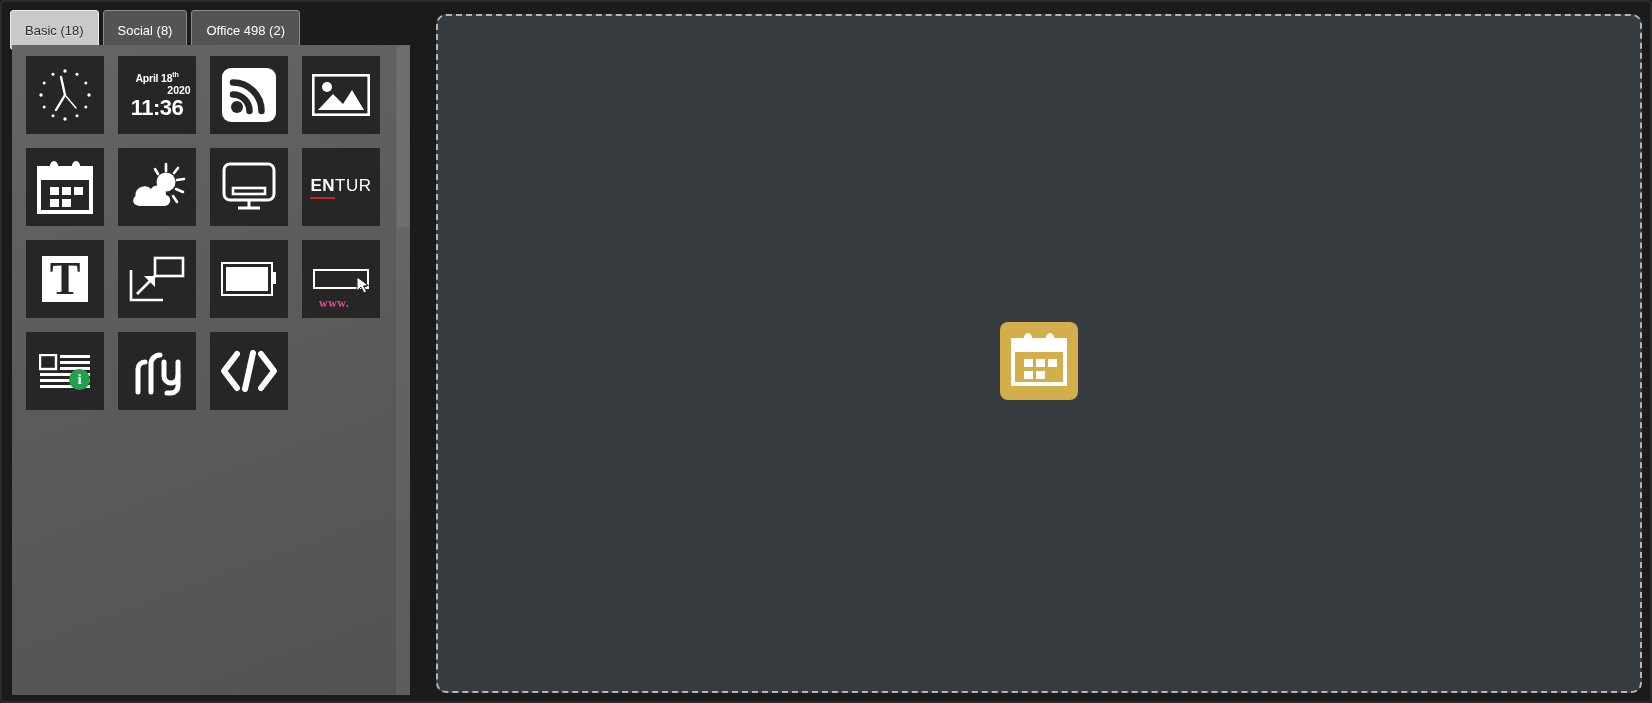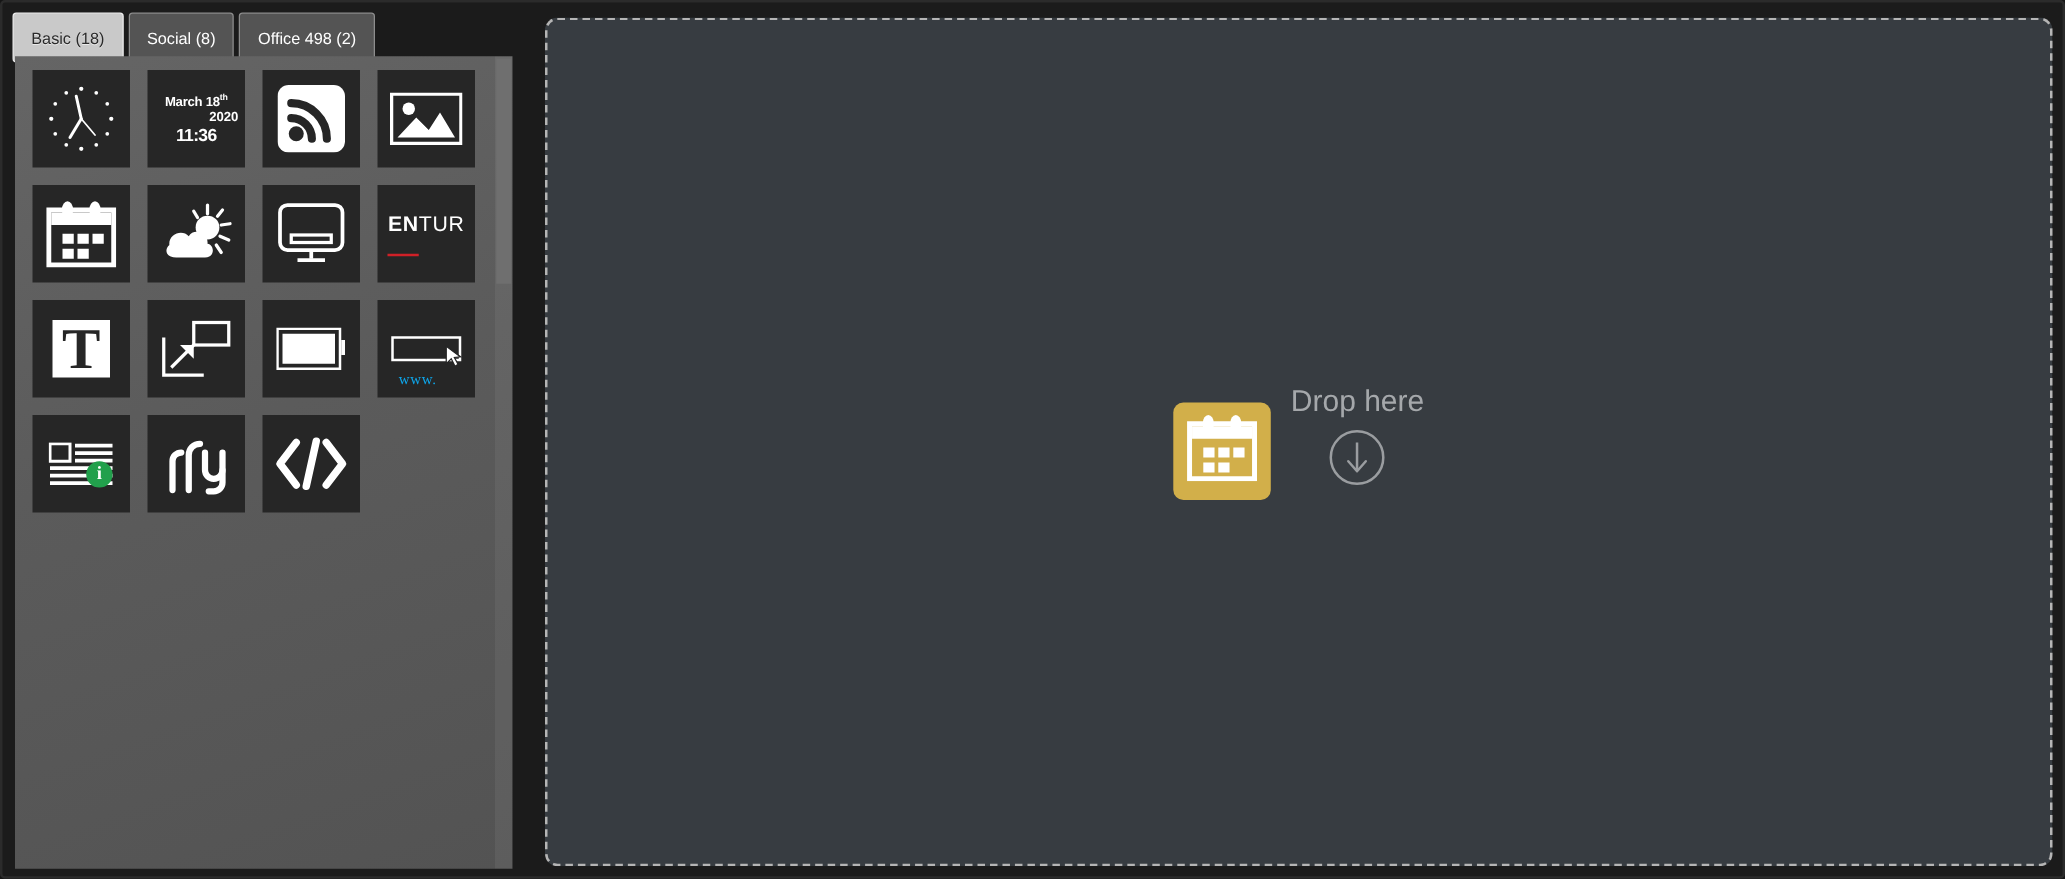--- a/index.html
+++ b/index.html
@@ -100,34 +100,34 @@
     color: #fff;
     line-height: 1;
   }
   .dt-date {
     font-size: 10.5px;
     font-weight: bold;
     letter-spacing: -.2px;
   }
   .dt-date sup { font-size: 7px; vertical-align: super; }
   .dt-year { font-size: 10.5px; font-weight: bold; margin-top: 2px; margin-left: 44px; }
-  .dt-time { font-size: 14px; font-weight: bold; margin-top: 1px; letter-spacing: -.5px; }
+  .dt-time { font-size: 22px; font-weight: bold; margin-top: 1px; letter-spacing: -.5px; }
 
   .entur {
     color: #fff;
     font-family: "Liberation Sans", sans-serif;
     font-size: 17px;
     font-weight: bold;
     letter-spacing: .5px;
     display: flex;
     align-items: baseline;
   }
   .entur .en {
     border-bottom: 2.5px solid #cf2027;
-    padding-bottom: 13px;
+    padding-bottom: 1px;
   }
   .entur .tur { font-weight: normal; }
 
   .ttile {
     font-family: "Liberation Serif", serif;
     font-weight: bold;
     font-size: 46px;
     color: #262626;
     background: #fff;
     width: 46px; height: 46px;
@@ -139,22 +139,22 @@
     width: 56px; height: 20px;
     border: 2px solid #fff;
     display: flex;
     align-items: center;
     padding-left: 4px;
     position: relative;
   }
   .www-box span {
     font-family: "Liberation Serif", serif;
     font-size: 12px;
-    font-weight: normal;
-    color: #0ea5e9;
+    font-weight: bold;
+    color: #ec4899;
     letter-spacing: .5px;
     margin-top: 48px;
   }
 
   .info-badge {
     position: absolute;
     right: 14px; bottom: 20px;
     width: 21px; height: 21px;
     border-radius: 50%;
     background: #22a04c;
@@ -255,21 +255,21 @@
               </g>
               <line x1="29" y1="29" x2="25" y2="11" stroke="#fff" stroke-width="2.4" stroke-linecap="round"></line>
               <line x1="29" y1="29" x2="20" y2="44" stroke="#fff" stroke-width="2.4" stroke-linecap="round"></line>
               <line x1="29" y1="29" x2="40" y2="42" stroke="#fff" stroke-width="1.4" stroke-linecap="round"></line>
             </svg>
           </span>
         </div>
 
         <div class="tile dt-tile">
           <span style="display:contents">
-            <div class="dt-date"><span>March 18</span><sup>th</sup></div>
+            <div class="dt-date"><span>April 18</span><sup>th</sup></div>
             <div class="dt-year">2020</div>
             <div class="dt-time">11:36</div>
           </span>
         </div>
 
         <div class="tile">
           <span>
             <svg width="54" height="54" viewBox="0 0 54 54">
               <rect x="0" y="0" width="54" height="54" rx="9" fill="#fff"></rect>
               <circle cx="15" cy="39" r="6" fill="#262626"></circle>
@@ -442,26 +442,17 @@
               <rect x="13" y="27" width="9" height="8"></rect>
                 <rect x="25" y="27" width="9" height="8"></rect>
                 <rect x="37" y="27" width="9" height="8"></rect>
               <rect x="13" y="39" width="9" height="8"></rect>
                 <rect x="25" y="39" width="9" height="8"></rect>
             </g>
           </svg>
         </span>
       </div>
 
-      <div class="drop-label-col">
-        <div class="drop-label">Drop here</div>
-        <div class="arrow-circle">
-          <svg width="26" height="30" viewBox="0 0 26 30">
-            <line x1="13" y1="3" x2="13" y2="25" stroke="#9a9da0" stroke-width="2"></line>
-            <polyline points="6,18 13,26 20,18" fill="none" stroke="#9a9da0" stroke-width="2" stroke-linecap="round" stroke-linejoin="round"></polyline>
-          </svg>
-        </div>
-      </div>
 
     </div>
   </div>
 
 </div>
 
 </body></html>

